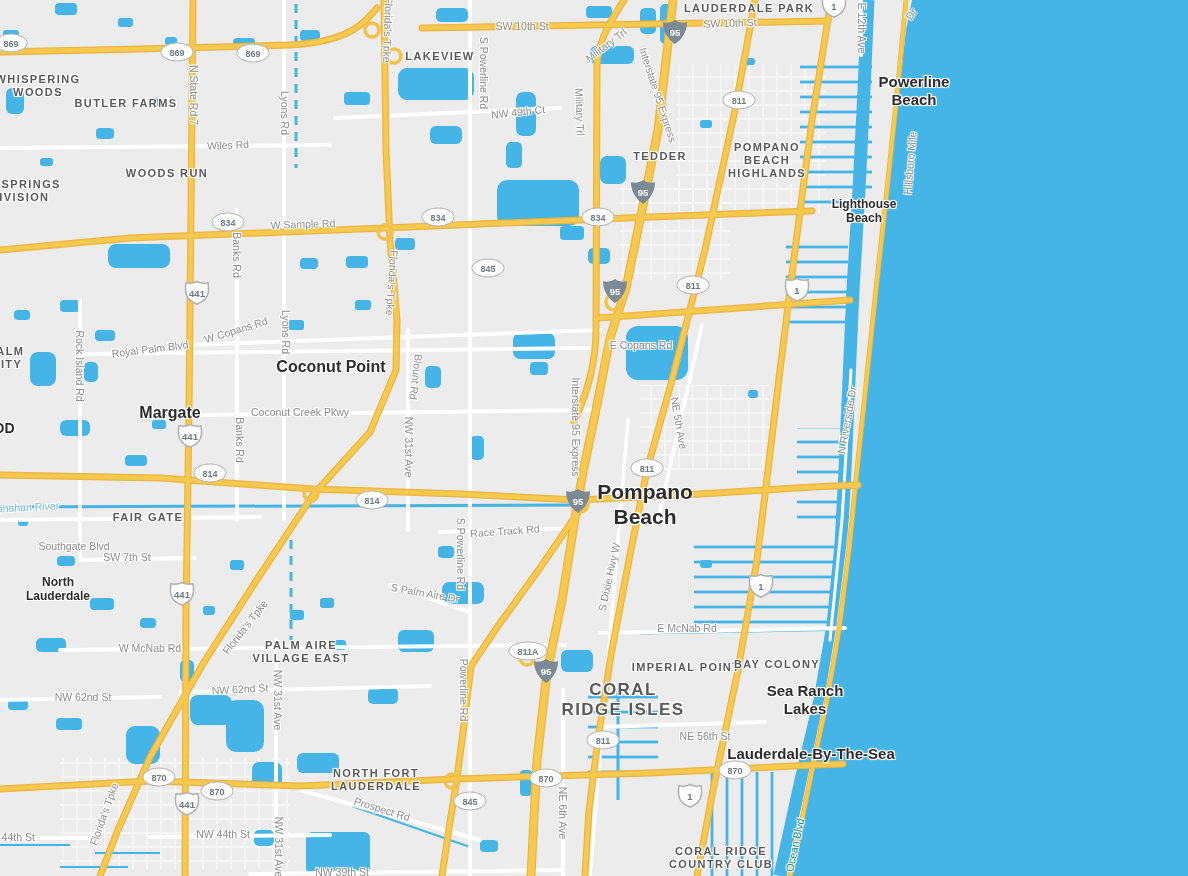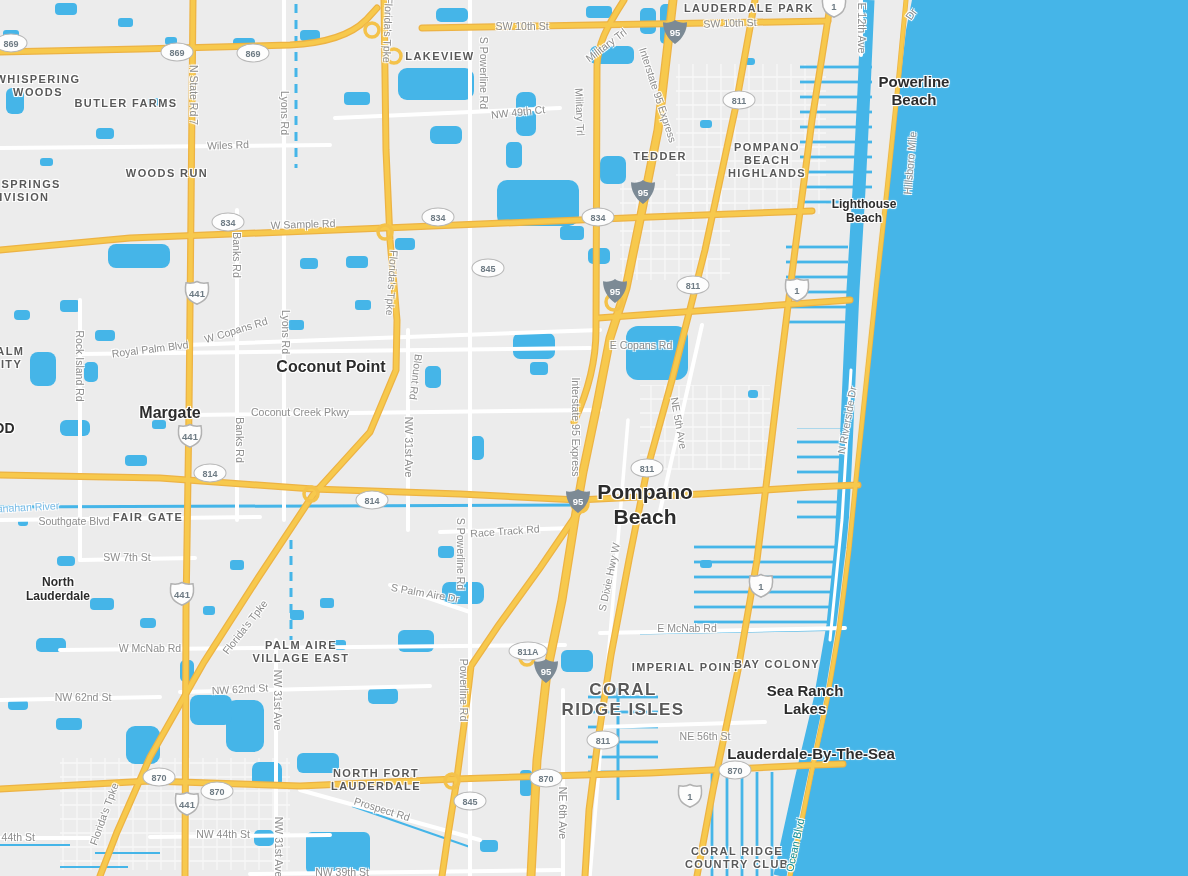--- a/index.html
+++ b/index.html
@@ -313,21 +313,21 @@
         <span>BAY COLONY</span>
       </div>
       <div class="lbl hood" style="font-size: 17px; left: 623px; top: 700px; transform: translate(-50%, -50%);">
         <span>CORAL</span>
         <span>RIDGE ISLES</span>
       </div>
       <div class="lbl hood" style="font-size: 11px; left: 376px; top: 780px; transform: translate(-50%, -50%);">
         <span>NORTH FORT</span>
         <span>LAUDERDALE</span>
       </div>
-      <div class="lbl hood" style="font-size: 11px; left: 721px; top: 858px; transform: translate(-50%, -50%); margin-left: 16px;">
+      <div class="lbl hood" style="font-size: 11px; left: 721px; top: 858px; transform: translate(-50%, -50%);">
         <span>CORAL RIDGE</span>
         <span>COUNTRY CLUB</span>
       </div>
       <div class="lbl road" style="left: 522px; top: 26px; transform: translate(-50%, -50%);">SW 10th St</div>
       <div class="lbl road" style="left: 730px; top: 23px; transform: translate(-50%, -50%) rotate(-2deg);">SW 10th St</div>
       <div class="lbl road" style="left: 518px; top: 112px; transform: translate(-50%, -50%) rotate(-6deg);">NW 49th Ct</div>
       <div class="lbl road" style="left: 228px; top: 145px; transform: translate(-50%, -50%) rotate(-2deg);">Wiles Rd</div>
       <div class="lbl road" style="left: 194px; top: 95px; transform: translate(-50%, -50%) rotate(90deg);">N State Rd 7</div>
       <div class="lbl road" style="left: 285px; top: 113px; transform: translate(-50%, -50%) rotate(90deg);">Lyons Rd</div>
       <div class="lbl road" style="left: 286px; top: 332px; transform: translate(-50%, -50%) rotate(90deg);">Lyons Rd</div>
@@ -348,21 +348,21 @@
       <div class="lbl road" style="left: 236px; top: 330px; transform: translate(-50%, -50%) rotate(-17deg);">W Copans Rd</div>
       <div class="lbl road" style="left: 641px; top: 307px; transform: translate(-50%, -50%); margin-top: 38px;">E Copans Rd</div>
       <div class="lbl road" style="left: 150px; top: 349px; transform: translate(-50%, -50%) rotate(-7deg);">Royal Palm Blvd</div>
       <div class="lbl road" style="left: 80px; top: 366px; transform: translate(-50%, -50%) rotate(90deg);">Rock Island Rd</div>
       <div class="lbl road" style="left: 300px; top: 412px; transform: translate(-50%, -50%);">Coconut Creek Pkwy</div>
       <div class="lbl road" style="left: 416px; top: 377px; transform: translate(-50%, -50%) rotate(97deg);">Blount Rd</div>
       <div class="lbl road" style="left: 409px; top: 447px; transform: translate(-50%, -50%) rotate(90deg);">NW 31st Ave</div>
       <div class="lbl road" style="left: 679px; top: 423px; transform: translate(-50%, -50%) rotate(80deg);">NE 5th Ave</div>
       <div class="lbl road" style="left: 505px; top: 531px; transform: translate(-50%, -50%) rotate(-4deg);">Race Track Rd</div>
       <div class="lbl road" style="left: 425px; top: 593px; transform: translate(-50%, -50%) rotate(10deg);">S Palm Aire Dr</div>
-      <div class="lbl road" style="left: 74px; top: 521px; transform: translate(-50%, -50%);">Southgate Blvd</div>
+      <div class="lbl road" style="left: 74px; top: 546px; transform: translate(-50%, -50%);">Southgate Blvd</div>
       <div class="lbl road" style="left: 127px; top: 557px; transform: translate(-50%, -50%);">SW 7th St</div>
       <div class="lbl road" style="left: 138px; top: 648px; transform: translate(-50%, -50%); margin-left: 12px;">W McNab Rd</div>
       <div class="lbl road" style="left: 687px; top: 628px; transform: translate(-50%, -50%);">E McNab Rd</div>
       <div class="lbl road" style="left: 83px; top: 697px; transform: translate(-50%, -50%);">NW 62nd St</div>
       <div class="lbl road" style="left: 240px; top: 689px; transform: translate(-50%, -50%) rotate(-3deg);">NW 62nd St</div>
       <div class="lbl road" style="left: 278px; top: 700px; transform: translate(-50%, -50%) rotate(90deg);">NW 31st Ave</div>
       <div class="lbl road" style="left: 279px; top: 847px; transform: translate(-50%, -50%) rotate(90deg);">NW 31st Ave</div>
       <div class="lbl road" style="left: 8px; top: 837px; transform: translate(-50%, -50%);">NW 44th St</div>
       <div class="lbl road" style="left: 223px; top: 834px; transform: translate(-50%, -50%);">NW 44th St</div>
       <div class="lbl road" style="left: 342px; top: 872px; transform: translate(-50%, -50%);">NW 39th St</div>

